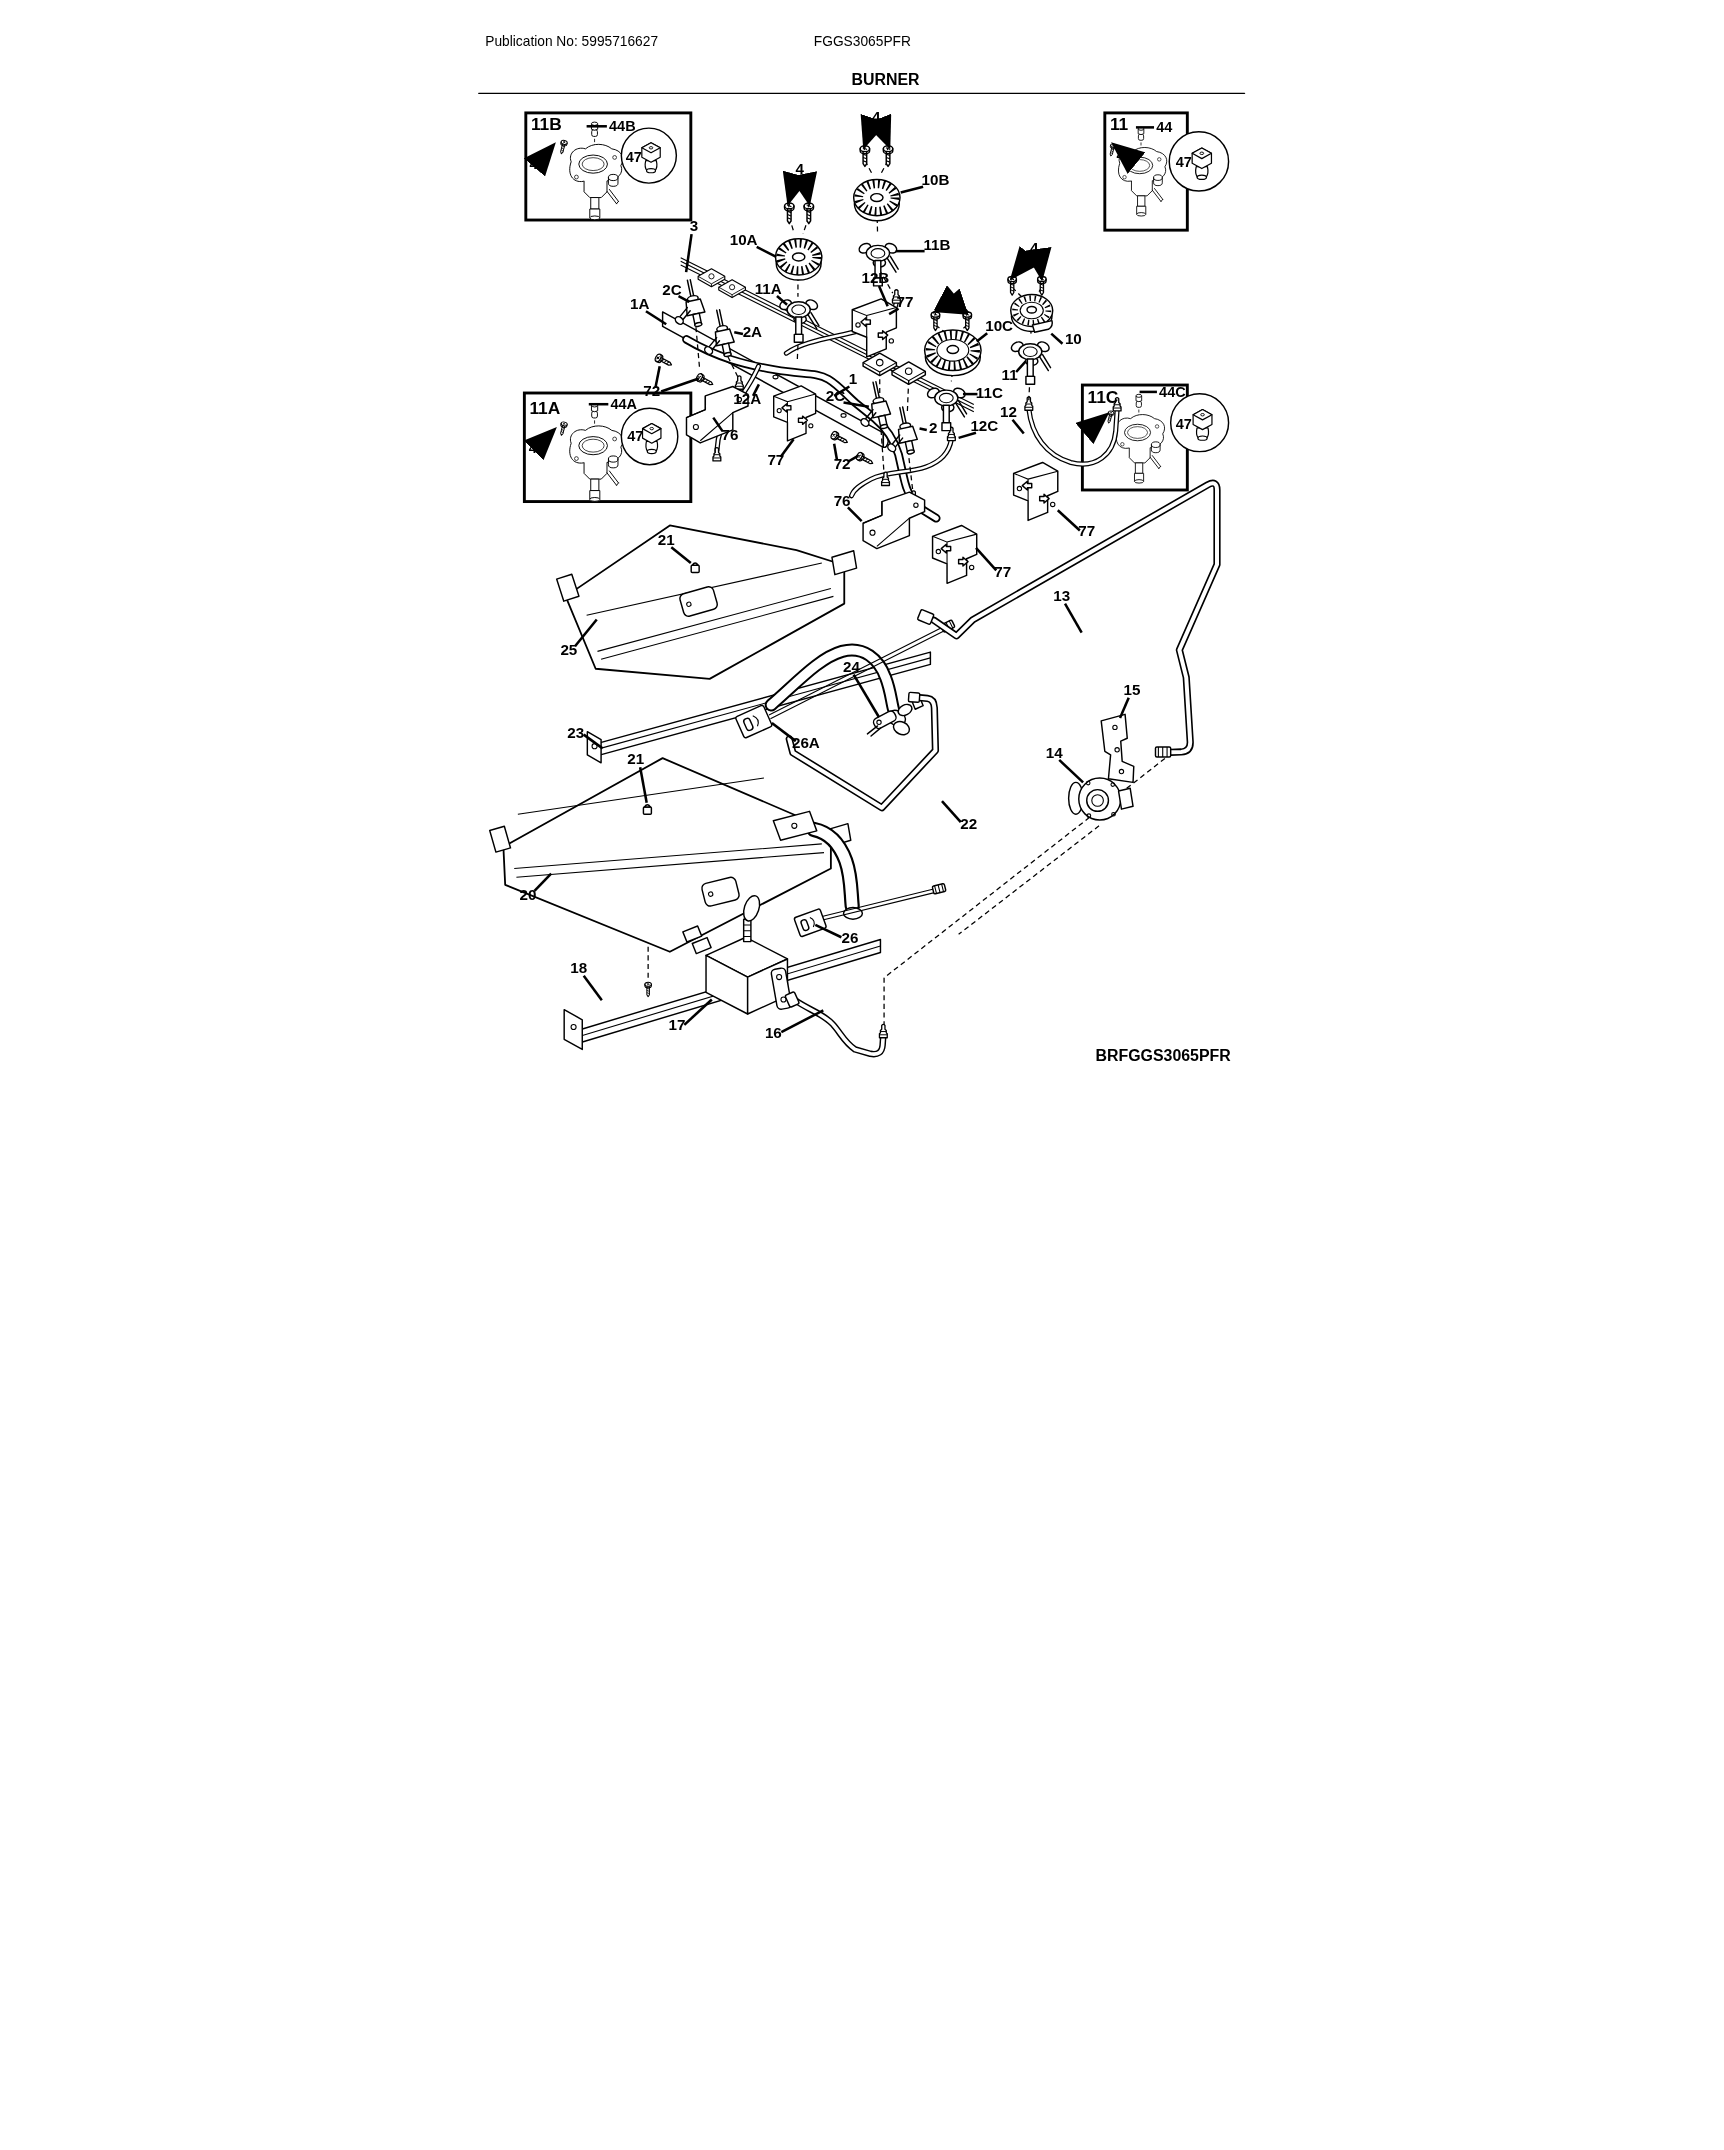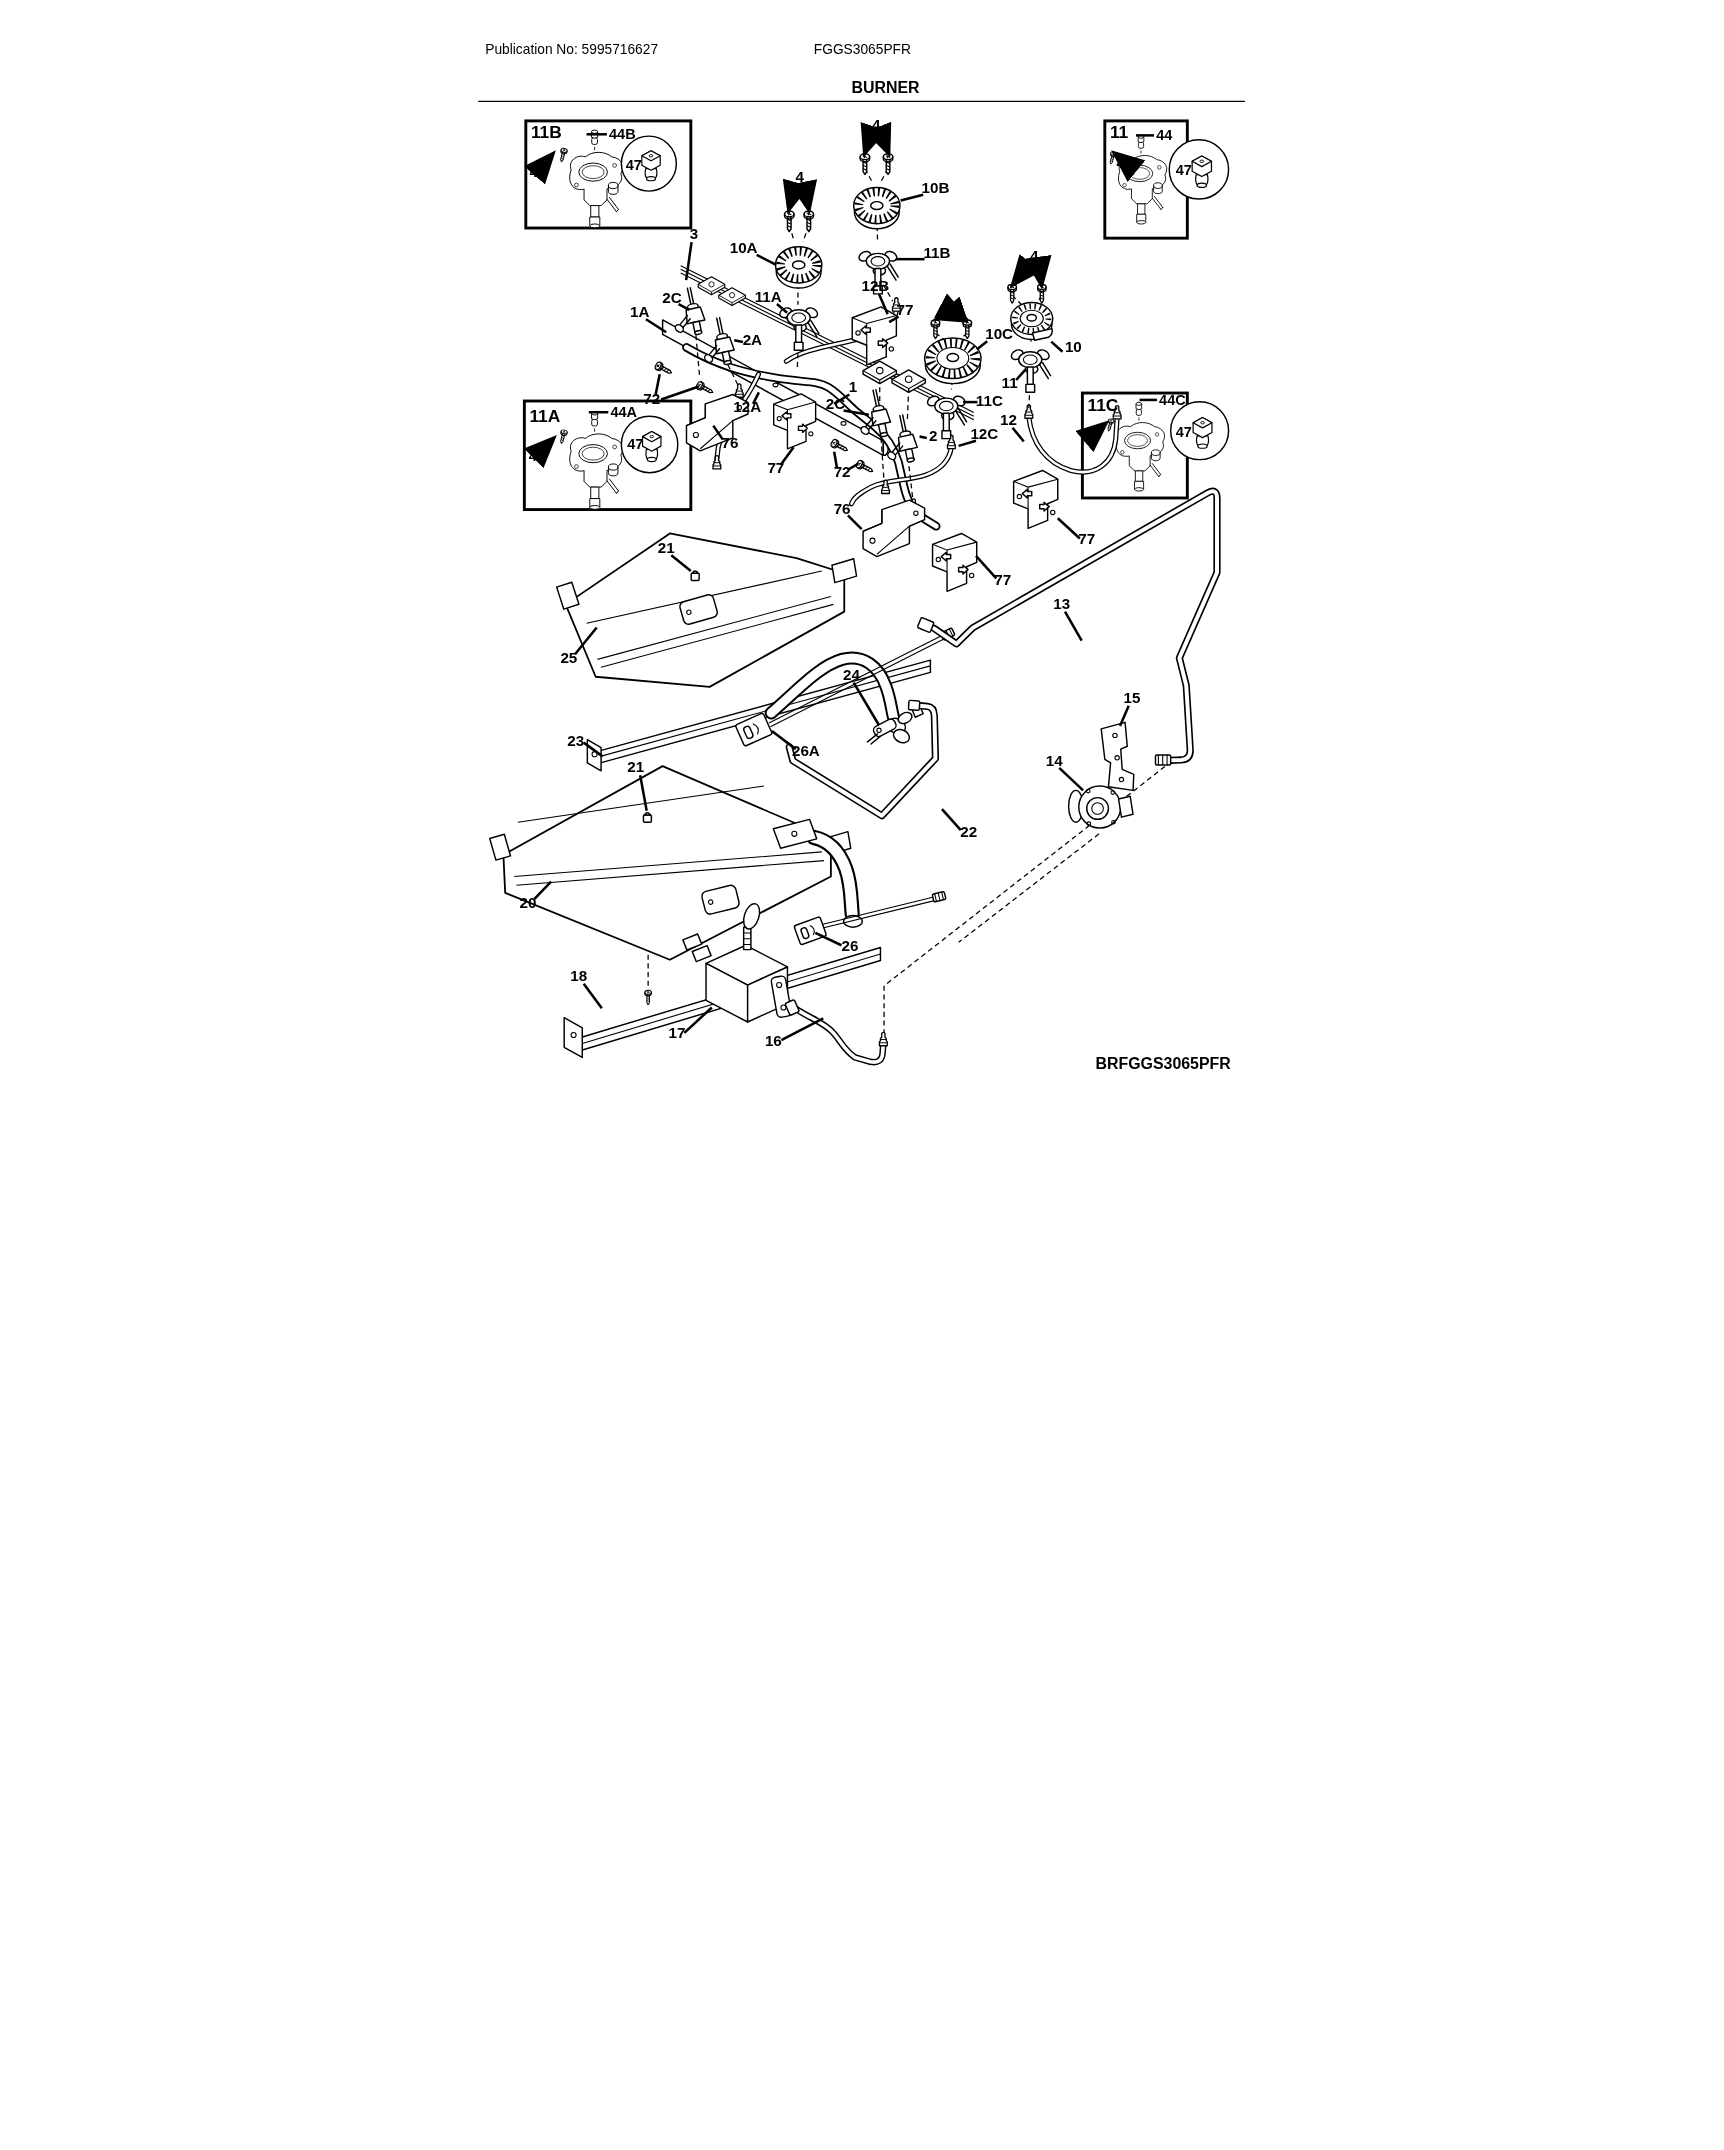--- a/index.html
+++ b/index.html
@@ -1,16 +1,16 @@
 <!DOCTYPE html>
 <html style="--ink: #000000; --paper: #ffffff;font-size:11.6px"><head>
 <meta charset="utf-8">
 <style>
   html,body{margin:0;padding:0;background:#ffffff;}
-  .page{width:100%;max-width:862px;margin:8px auto;background:var(--paper,#fff);text-align:center;}
+  .page{width:100%;max-width:862px;margin:0 auto;background:var(--paper,#fff);text-align:center;}
   svg{display:block;width:100%;height:auto;}
   .lbl{font-family:"Liberation Sans","DejaVu Sans",sans-serif;font-weight:bold;fill:var(--ink,#000);}
   .hdr{font-family:"Liberation Sans","DejaVu Sans",sans-serif;font-weight:normal;fill:var(--ink,#000);}
   .hdrb{font-family:"Liberation Sans","DejaVu Sans",sans-serif;font-weight:bold;fill:var(--ink,#000);}
   .ol{fill:#fff;stroke:var(--ink,#000);stroke-width:4;stroke-linejoin:round;}
   .ol2{fill:#fff;stroke:var(--ink,#000);stroke-width:5;stroke-linejoin:round;}
   .ln{fill:none;stroke:var(--ink,#000);stroke-width:4;stroke-linecap:round;}
   .thin{fill:none;stroke:var(--ink,#000);stroke-width:3;}
   .dash{fill:none;stroke:var(--ink,#000);stroke-width:3.5;stroke-dasharray:14 10;}
   .tube-o{fill:none;stroke:var(--ink,#000);stroke-linecap:round;stroke-linejoin:round;}

